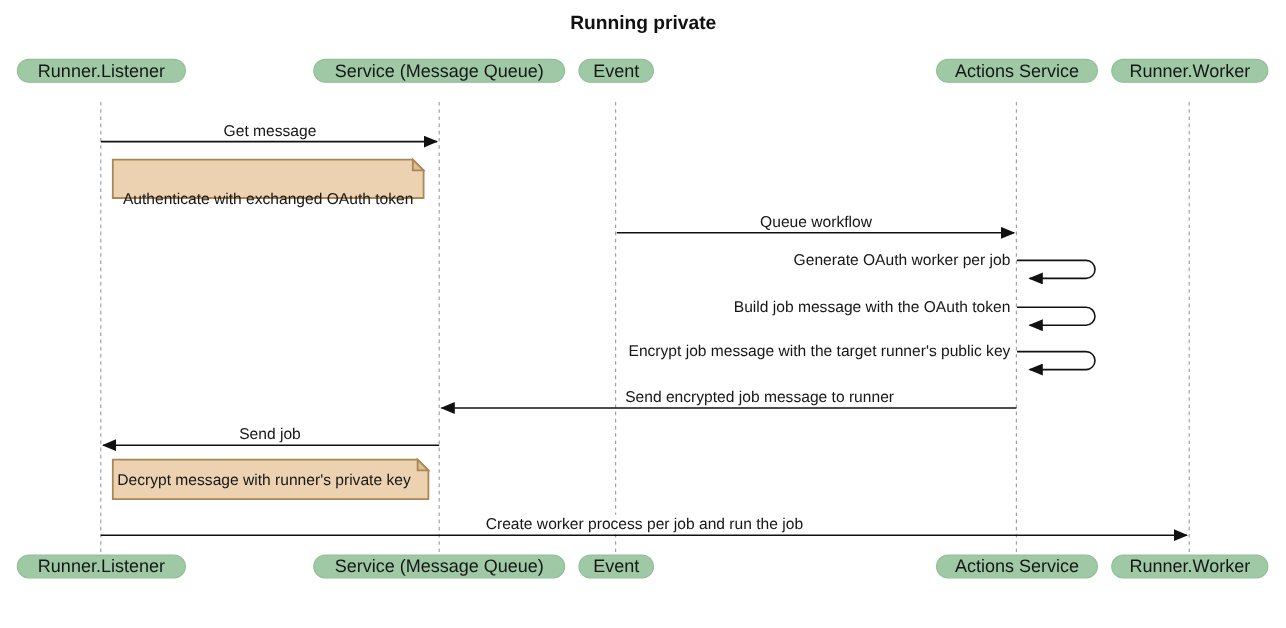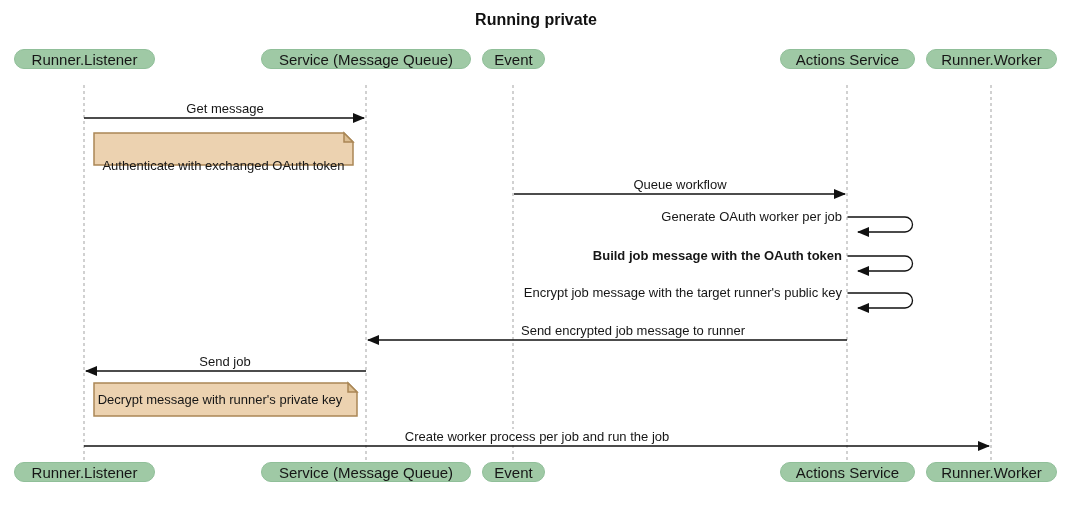--- a/index.html
+++ b/index.html
@@ -97,21 +97,21 @@
   <div class="actor" style="left:780px;top:462px;width:135px;">
       <span>Actions Service</span>
     </div>
   <div class="actor" style="left:926px;top:462px;width:131px;">
       <span>Runner.Worker</span>
     </div>
 
   <div class="msg center" style="left:225px;top:101px;">Get message</div>
   <div class="msg center" style="left:680px;top:177px;">Queue workflow</div>
   <div class="msg" style="right:227px;top:209px;">Generate OAuth worker per job</div>
-  <div class="msg" style="right:227px;top:248px;font-weight:bold;">Build job message with the OAuth token</div>
+  <div class="msg" style="right:227px;top:248px;">Build job message with the OAuth token</div>
   <div class="msg" style="right:227px;top:285px;">Encrypt job message with the target runner's public key</div>
   <div class="msg center" style="left:607px;top:323px;margin-left:26px;">Send encrypted job message to runner</div>
   <div class="msg center" style="left:225px;top:354px;">Send job</div>
   <div class="msg center" style="left:537px;top:429px;">Create worker process per job and run the job</div>
 
   <div class="note-label" style="left:94px;top:133px;width:259px;height:32px;margin-top:16px;">Authenticate with exchanged OAuth token</div>
   <div class="note-label" style="left:94px;top:383px;width:252px;height:33px;">Decrypt message with runner's private key</div>
 
 </div>
 

